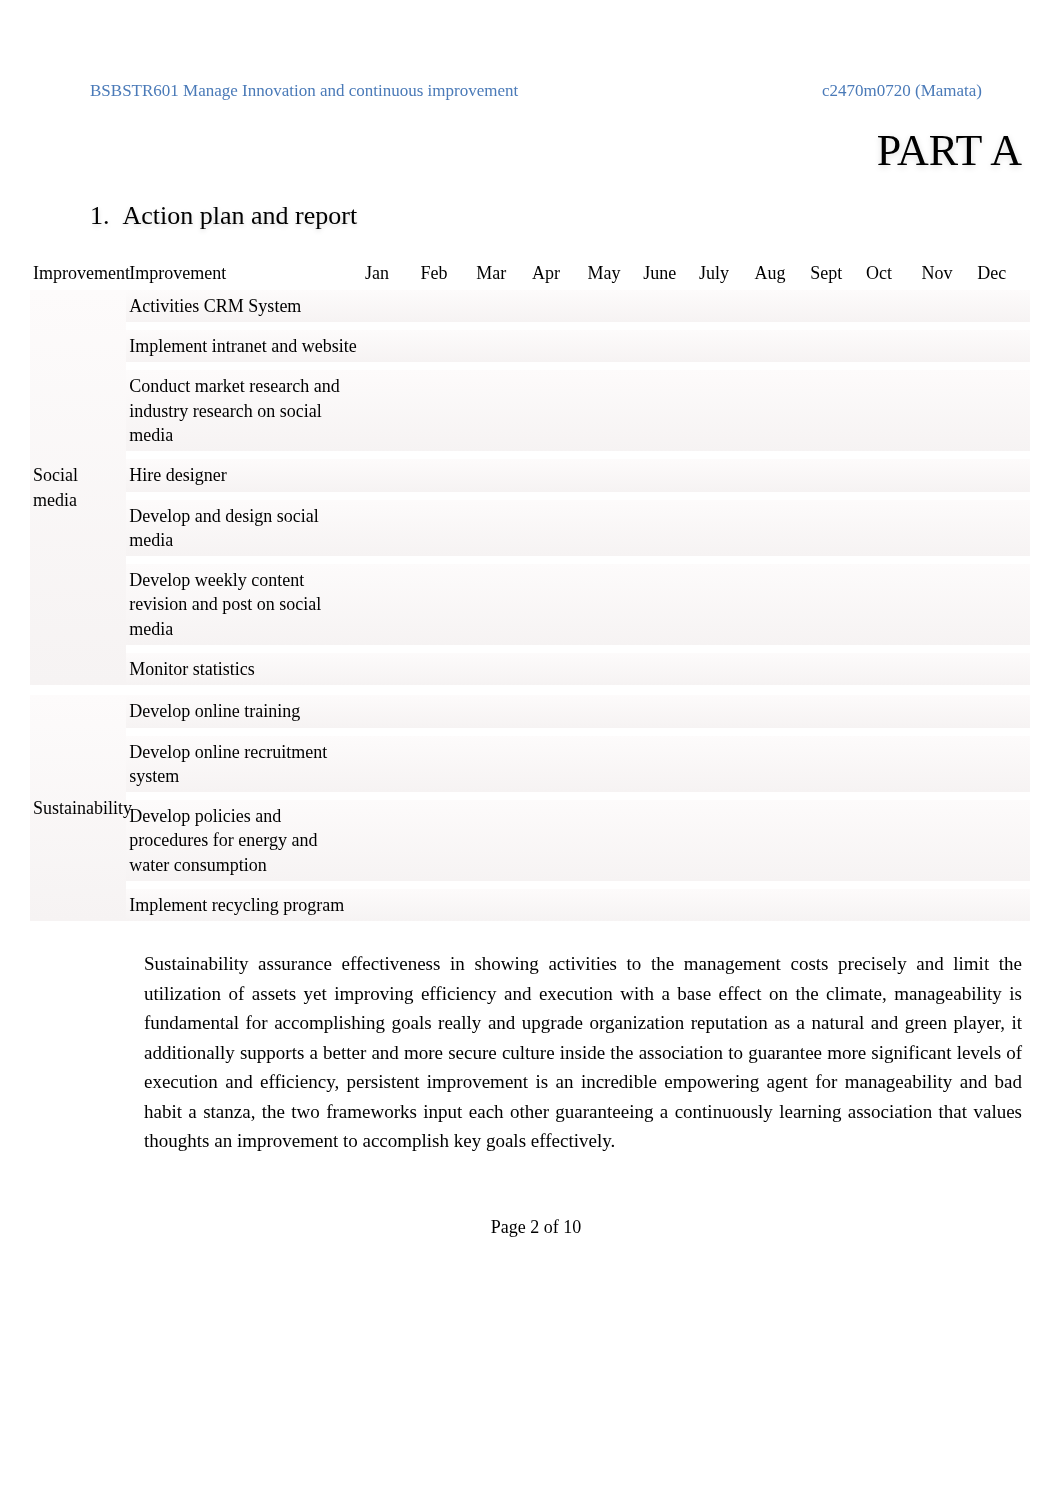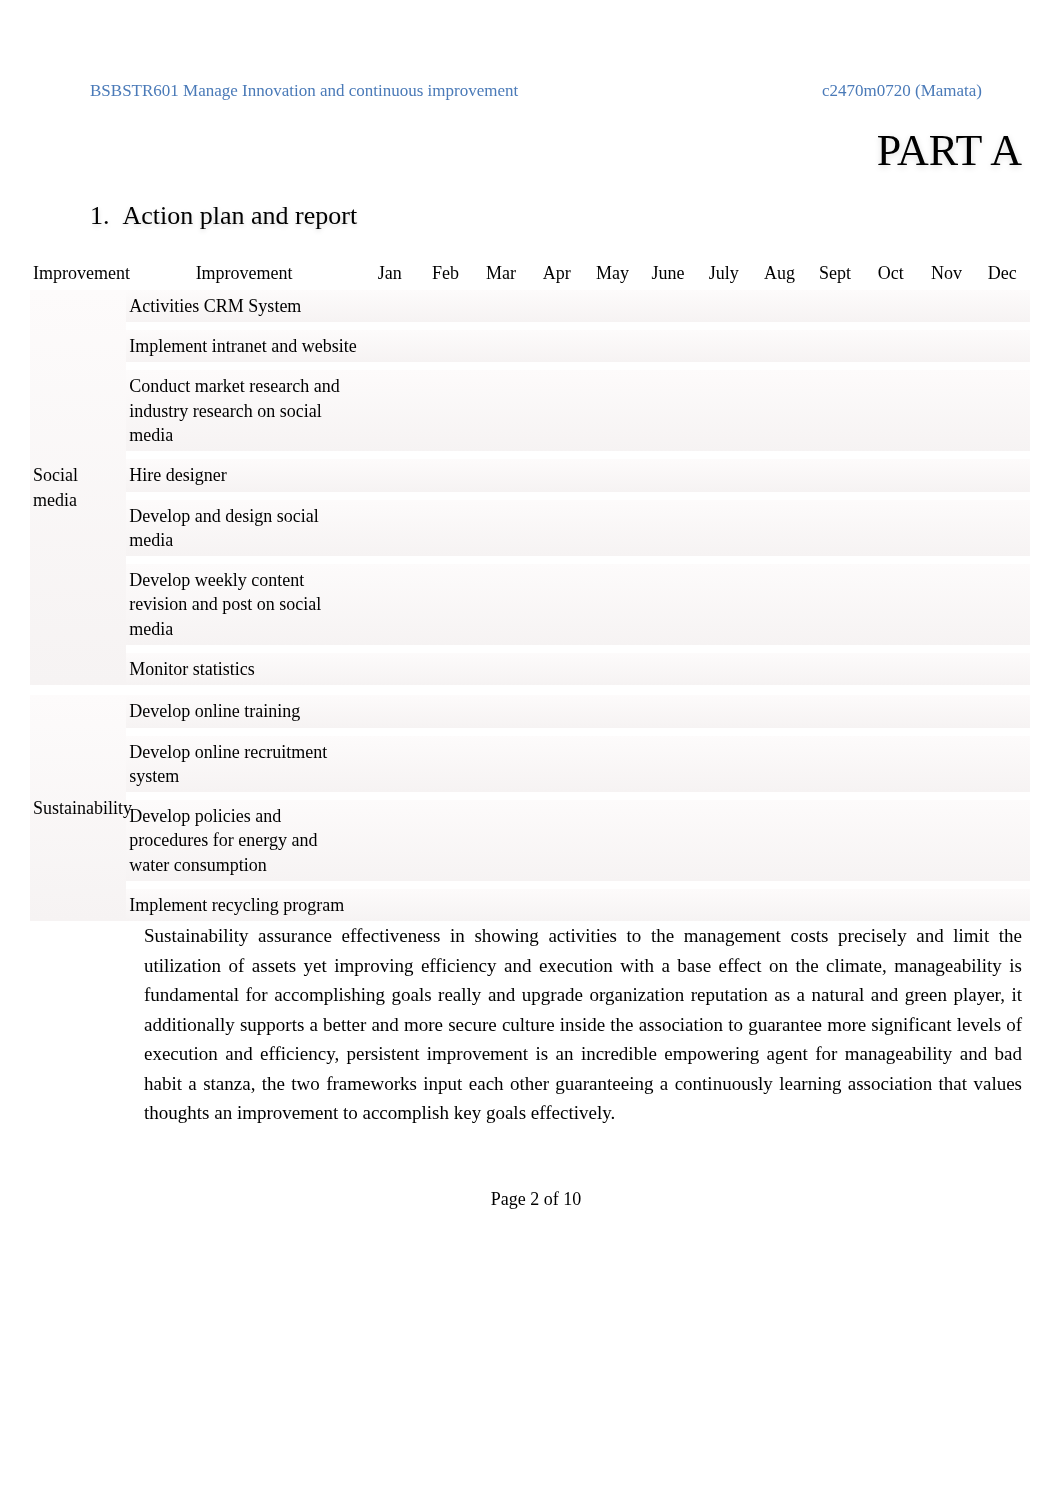--- a/index.html
+++ b/index.html
@@ -43,33 +43,33 @@
     table-layout: fixed;
     font-size: 18px;
   }
   table.plan th, table.plan td {
     text-align: left;
     vertical-align: top;
     padding: 4px 3px;
   }
   table.plan th {
     font-weight: normal;
-    text-align: center;
   }
   .col-improve { width: 90px; }
   .col-activity { width: 220px; }
   .col-month { width: 52px; text-align: center; }
   table.plan td.month-cell { text-align: center; vertical-align: top; }
   .mark { font-family: Arial, sans-serif; }
   tbody tr.bodyrow { }
   tbody tr.bodyrow td { background: linear-gradient(#fdfbfb, #f6f3f3); }
   tbody tr.spacer td { height: 6px; background: #fff; }
   tbody tr.groupspacer td { height: 10px; background: #fff; }
   .improve-cell { vertical-align: middle; }
   .para-block {
+    margin-top: 28px;
     padding-left: 54px;
     position: relative;
     font-size: 19px;
     line-height: 1.55;
     text-align: justify;
   }
   .para-block .bullet {
     position: absolute;
     left: 24px;
     top: 2px;

